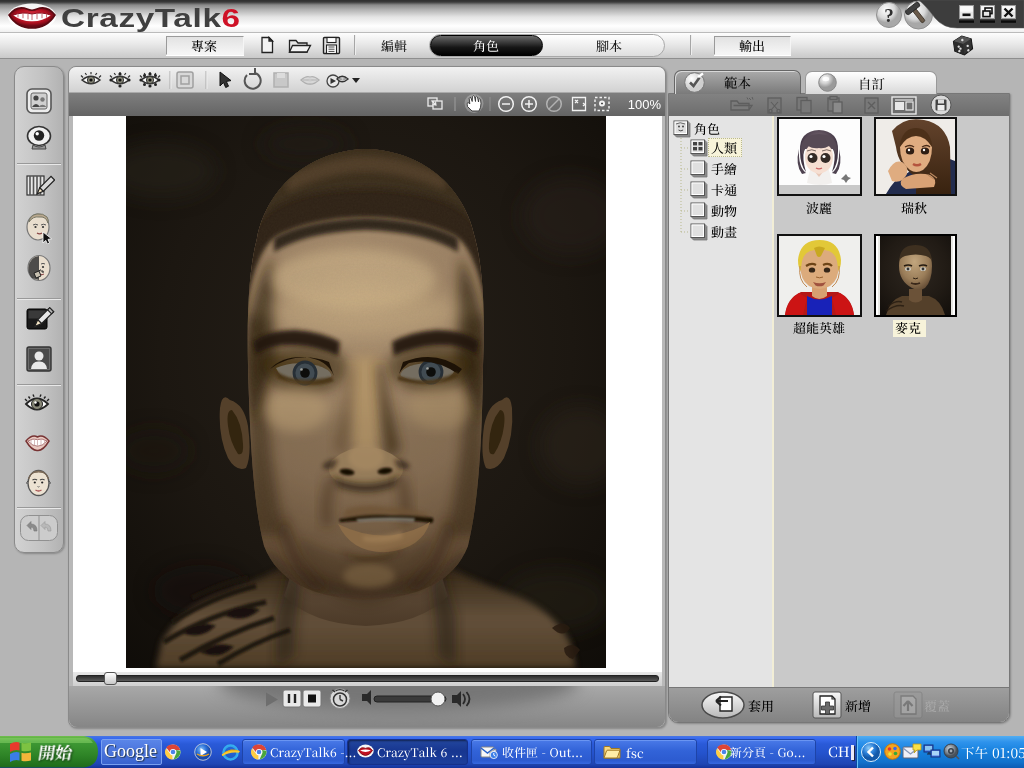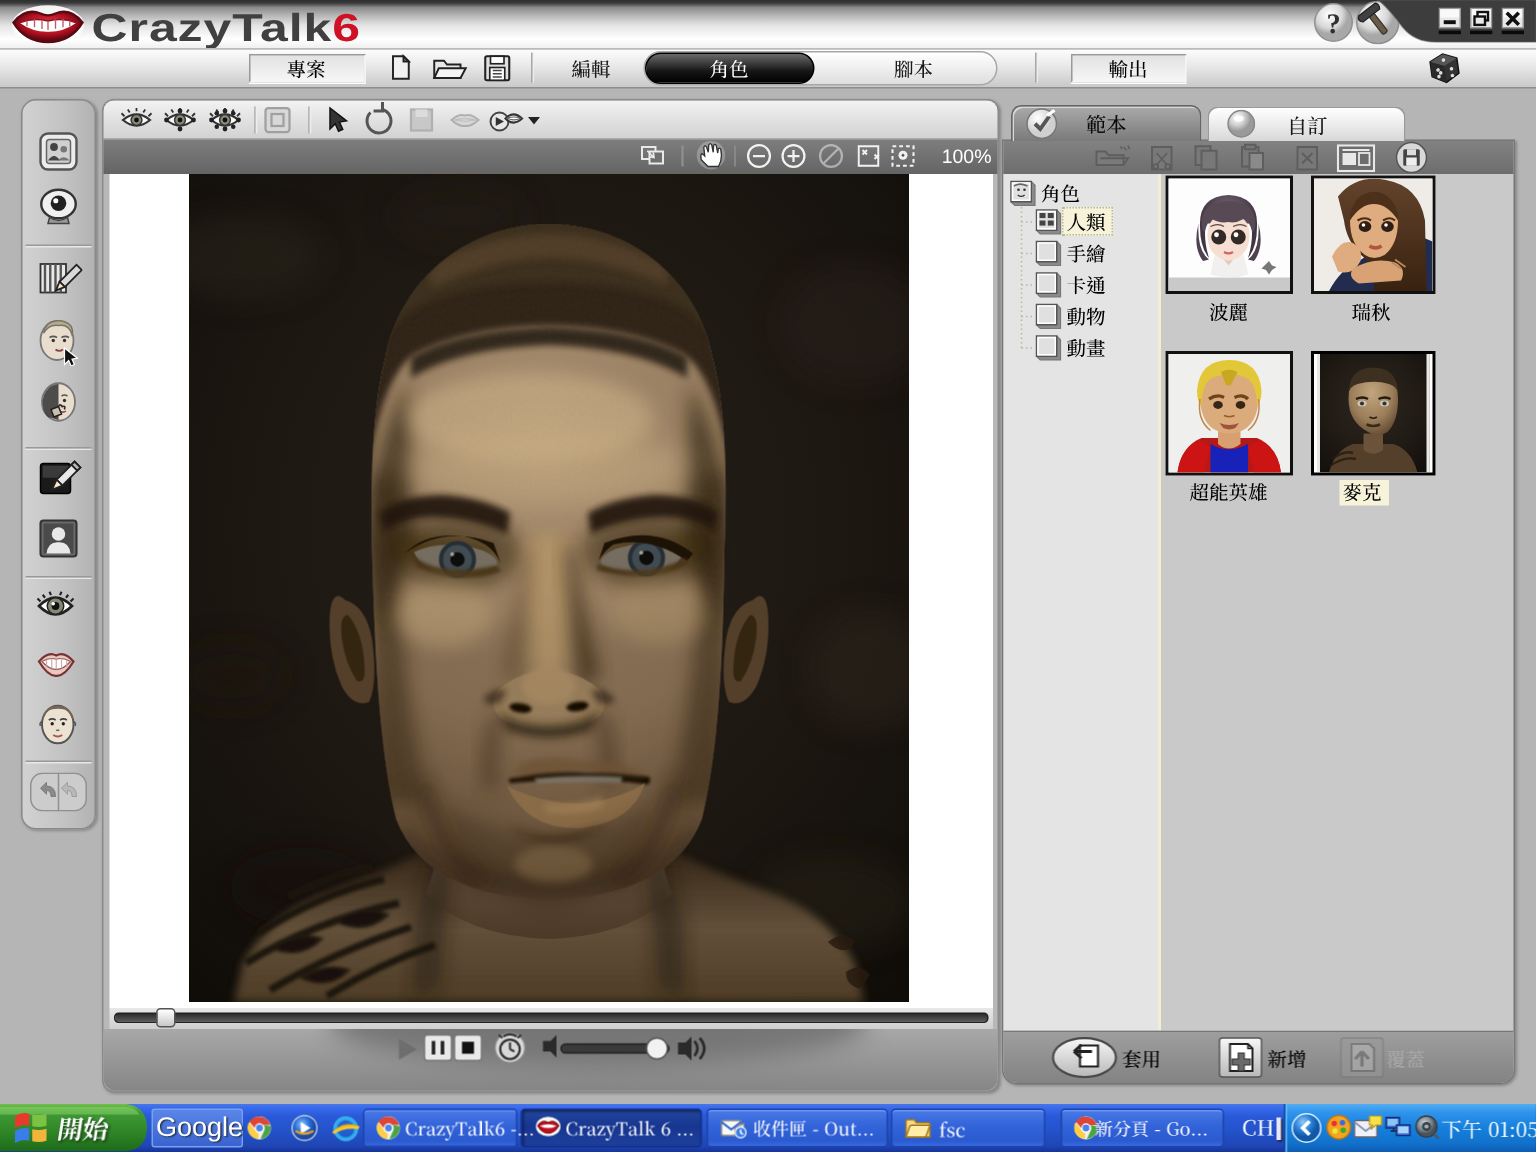--- a/index.html
+++ b/index.html
@@ -759,21 +759,21 @@
 <path d="M0 3 Q5 0 9.5 1.5 L9.5 9.5 Q5 8 0 11 Z" fill="#e83a2c"></path>
 <path d="M11.5 1.8 Q16 3 21 1.5 L21 9.5 Q16 11 11.5 9.8 Z" fill="#7dc242"></path>
 <path d="M0 13 Q5 10 9.5 11.5 L9.5 19.5 Q5 18 0 21 Z" fill="#3b7de8"></path>
 <path d="M11.5 11.8 Q16 13 21 11.5 L21 19.5 Q16 21 11.5 19.8 Z" fill="#f2b53a"></path>
 </g>
 </svg>
 <div style="position:absolute;left:38px;top:742px;transform:skewX(-9deg);filter:drop-shadow(1px 1px 1px rgba(0,0,0,0.6))"><svg class="" width="36" height="22" viewBox="0 -17 36 22" style="overflow:visible">
       <path d="M4.2 -6.8H10.4L11.3 -7.9Q11.3 -7.9 11.5 -7.7Q11.8 -7.5 12.2 -7.2Q12.6 -6.8 12.9 -6.6Q12.8 -6.3 12.4 -6.3H4.4ZM3.8 -3.8H10.8L11.7 -5Q11.7 -5 12 -4.8Q12.2 -4.6 12.6 -4.2Q12.9 -3.9 13.2 -3.6Q13.1 -3.4 12.7 -3.4H4ZM9.1 -6.8H10.8V0.3Q10.8 0.3 10.4 0.5Q10.1 0.7 9.4 0.7H9.1ZM6 -6.8H7.6V-4.4Q7.6 -3.7 7.5 -3Q7.4 -2.3 7.1 -1.6Q6.8 -0.9 6.1 -0.3Q5.4 0.3 4.2 0.8L4.1 0.7Q4.9 -0.1 5.3 -0.9Q5.7 -1.8 5.9 -2.6Q6 -3.5 6 -4.4ZM1.4 -13.1V-14L3.4 -13.1H6.5V-12.6H3.3V0.8Q3.3 0.9 3.1 1.1Q2.9 1.2 2.5 1.4Q2.2 1.5 1.7 1.5H1.4ZM9.2 -13.1V-13.9L11.1 -13.1H14.4V-12.6H11.1V-8.4Q11.1 -8.3 10.8 -8.2Q10.6 -8 10.2 -7.9Q9.9 -7.8 9.5 -7.8H9.2ZM13.6 -13.1H13.4L14.3 -14.2L16.3 -12.7Q16.2 -12.6 16 -12.5Q15.8 -12.4 15.6 -12.3V-0.8Q15.6 -0.1 15.4 0.4Q15.3 0.9 14.8 1.1Q14.3 1.4 13.2 1.5Q13.2 1 13.1 0.7Q13 0.3 12.9 0.1Q12.7 -0.1 12.5 -0.2Q12.2 -0.4 11.7 -0.5V-0.7Q11.7 -0.7 11.9 -0.7Q12.1 -0.7 12.4 -0.7Q12.7 -0.7 12.9 -0.7Q13.2 -0.6 13.3 -0.6Q13.5 -0.6 13.6 -0.7Q13.6 -0.8 13.6 -1ZM5.8 -13.1H5.6L6.5 -14L8.2 -12.7Q8.1 -12.6 8 -12.5Q7.8 -12.4 7.6 -12.4V-8.2Q7.6 -8.2 7.3 -8Q7.1 -7.9 6.7 -7.8Q6.4 -7.7 6.1 -7.7H5.8ZM2.4 -11.1H6.5V-10.6H2.4ZM2.4 -9H6.5V-8.5H2.4ZM10.2 -11.1H14.4V-10.6H10.2ZM10.2 -9H14.4V-8.5H10.2Z M25 -6.2 27 -5.4H30.4L31.3 -6.4L33.1 -5.1Q33 -5 32.8 -4.9Q32.7 -4.8 32.4 -4.8V0.7Q32.4 0.8 32 1Q31.5 1.2 30.8 1.2H30.4V-4.9H26.8V0.9Q26.8 1 26.4 1.2Q26 1.4 25.3 1.4H25V-5.4ZM31 -0.7V-0.2H25.8V-0.7ZM30.4 -13.5Q30.3 -13.4 30.1 -13.3Q29.9 -13.2 29.4 -13.2L29.9 -13.4Q29.5 -12.8 29 -12Q28.4 -11.3 27.7 -10.6Q27 -9.9 26.3 -9.3Q25.6 -8.6 25 -8.2L24.9 -8.4H25.9Q25.9 -7.5 25.6 -7Q25.3 -6.5 24.9 -6.4L24.1 -8.7Q24.1 -8.7 24.4 -8.8Q24.6 -8.8 24.7 -8.9Q25.1 -9.3 25.5 -10Q26 -10.6 26.4 -11.4Q26.8 -12.2 27.1 -13Q27.4 -13.8 27.6 -14.4ZM24.4 -8.6Q25.1 -8.6 26.3 -8.6Q27.5 -8.7 29.1 -8.7Q30.6 -8.7 32.2 -8.8L32.2 -8.5Q31.1 -8.2 29.3 -7.7Q27.4 -7.2 25.1 -6.7ZM29.6 -11.2Q31 -10.8 31.8 -10.2Q32.7 -9.7 33 -9Q33.4 -8.4 33.4 -7.9Q33.4 -7.3 33.2 -7Q32.9 -6.6 32.5 -6.6Q32.1 -6.5 31.5 -6.9Q31.5 -7.7 31.1 -8.4Q30.8 -9.2 30.4 -9.9Q29.9 -10.6 29.4 -11.1ZM24.6 -11.5Q24.5 -11.3 24.4 -11.2Q24.2 -11 23.9 -11Q23.8 -9.1 23.5 -7.3Q23.2 -5.5 22.5 -3.8Q21.8 -2.2 20.7 -0.8Q19.5 0.6 17.6 1.6L17.4 1.4Q18.9 0.2 19.8 -1.4Q20.7 -2.9 21.2 -4.7Q21.7 -6.4 21.9 -8.3Q22 -10.1 22 -11.9ZM17.3 -9.9Q18 -9.9 19.2 -10Q20.4 -10 21.9 -10.1Q23.3 -10.2 24.7 -10.3L24.7 -10.1Q23.6 -9.7 22 -9.2Q20.4 -8.8 18.3 -8.3Q18.2 -8.1 18.1 -8Q18 -7.9 17.8 -7.9ZM18.2 -5.3Q20 -4.7 21.1 -4.1Q22.2 -3.5 22.8 -3Q23.5 -2.4 23.7 -1.9Q24 -1.4 23.9 -1.1Q23.8 -0.7 23.6 -0.5Q23.3 -0.3 22.9 -0.3Q22.6 -0.3 22.2 -0.5Q21.9 -1.1 21.4 -1.7Q20.9 -2.3 20.3 -2.9Q19.7 -3.5 19.1 -4.1Q18.5 -4.6 17.9 -5ZM17.9 -5Q18.1 -5.7 18.3 -6.7Q18.5 -7.6 18.7 -8.7Q18.9 -9.8 19.1 -10.9Q19.2 -12 19.4 -12.9Q19.5 -13.8 19.5 -14.5L22 -14.1Q22 -13.9 21.8 -13.8Q21.6 -13.6 21.1 -13.6L21.4 -13.9Q21.3 -13.1 21.1 -12Q20.9 -10.8 20.6 -9.5Q20.3 -8.2 20 -6.9Q19.7 -5.6 19.4 -4.6Z" fill="#ffffff"></path>
     </svg></div>
 <div class="ab" style="left:101px;top:739px;width:61px;height:26px;background:linear-gradient(#5a85e8,#3a63cf);border:1px solid #7aa0f0;border-radius:2px"></div>
-<div class="ab" style="left:104px;top:741px;width:56px;font-family:Liberation Sans, sans-serif;font-size:18px;color:#fff;text-align:center;text-shadow:1px 1px 1px #234">Google</div>
+<div class="ab" style="left:104px;top:741px;width:56px;font-family:Liberation Serif, serif;font-size:18px;color:#fff;text-shadow:1px 1px 1px #234">Google</div>
 <svg class="ab" style="left:165px;top:744px" width="16" height="16" viewBox="0 0 16 16">
 <circle cx="8" cy="8" r="7.6" fill="#f0f0f0"></circle>
 <path d="M8 0.5 A7.5 7.5 0 0 1 15.2 6 L8 6 A3.6 3.6 0 0 0 4.8 8 L1.2 3.6 A7.5 7.5 0 0 1 8 0.5 Z" fill="#dd4537"></path>
 <path d="M15.4 6.8 A7.5 7.5 0 0 1 8.6 15.4 L11.2 9.6 A3.6 3.6 0 0 0 10.8 6 Z" fill="#4aa53c"></path>
 <path d="M0.9 4.4 L4.9 9.4 A3.6 3.6 0 0 0 7.4 11.5 L7.4 15.4 A7.5 7.5 0 0 1 0.9 4.4 Z" fill="#ffce44"></path>
 <circle cx="8" cy="8" r="3.1" fill="#fff"></circle>
     <circle cx="8" cy="8" r="2.3" fill="#4a84e8"></circle>
 </svg>
 <svg class="ab" style="left:194px;top:743px" width="18" height="18" viewBox="0 0 18 18">
 <defs>

